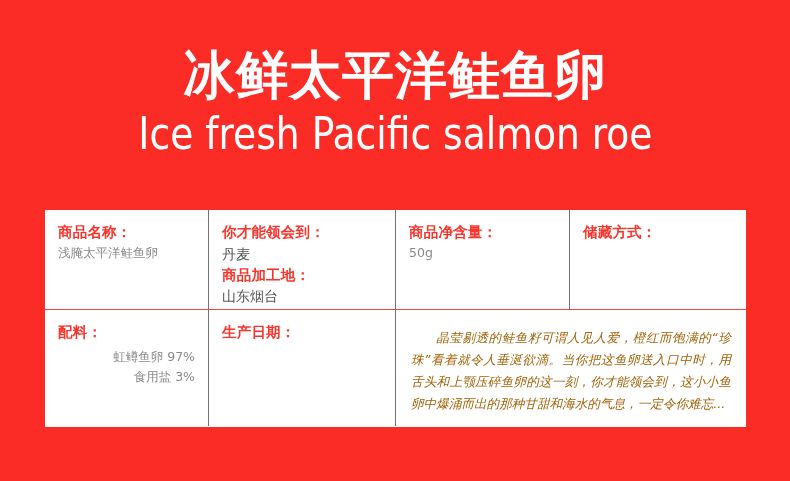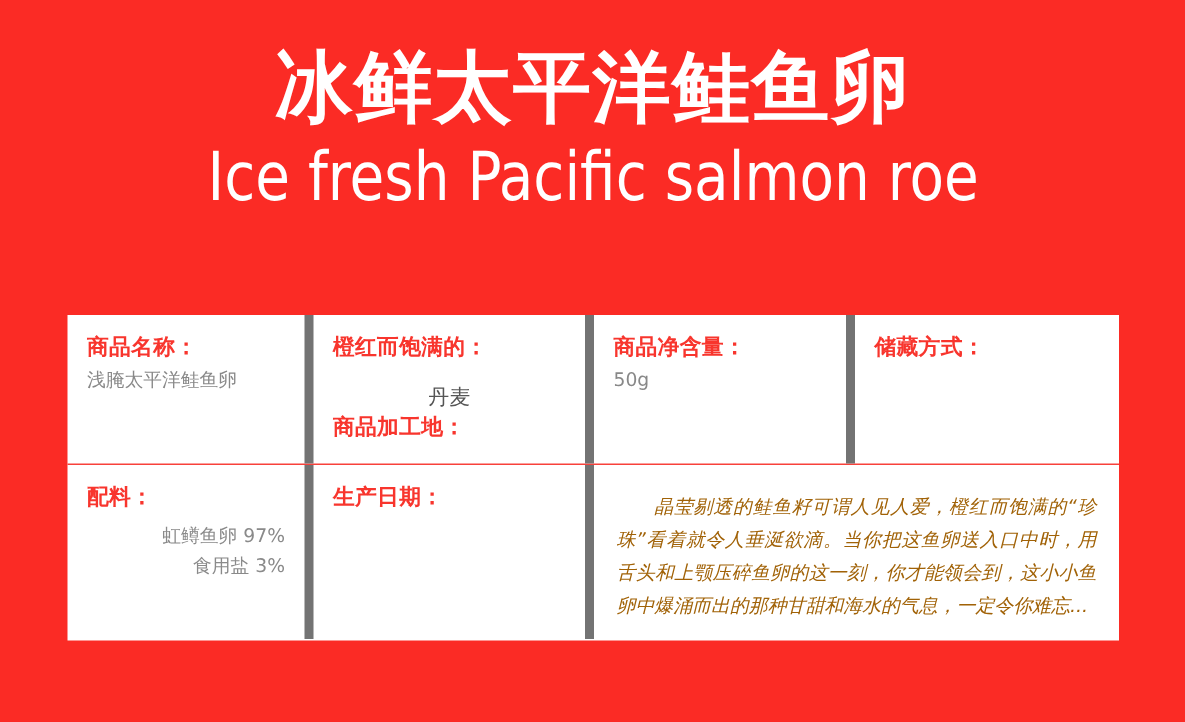--- a/index.html
+++ b/index.html
@@ -28,21 +28,21 @@
     left: 0;
     top: 0;
     width: 790px;
     height: 196px;
     display: flex;
     flex-direction: column;
     align-items: center;
     justify-content: flex-start;
   }
   .title-cn {
-    margin-top: 32px;
+    margin-top: 48px;
     color: #ffffff;
     font-size: 52px;
     font-weight: bold;
     letter-spacing: 1px;
     line-height: 1.05;
     white-space: nowrap;
     text-align: center;
     font-family: "DejaVu Sans", "Liberation Sans", sans-serif;
   }
   .title-en {
@@ -77,21 +77,21 @@
   .row-top {
     height: 100px;
     border-bottom: 1px solid #f8413b;
   }
   .row-bottom {
     height: 116px;
   }
   .cell {
     box-sizing: border-box;
     padding: 13px 13px 10px 13px;
-    border-right: 6px solid #737373;
+    border-right: 1px solid #737373;
     position: relative;
     overflow: hidden;
   }
   .cell:last-child {
     border-right: none;
   }
   .c1 { width: 164px; }
   .c2 { width: 187px; }
   .c3 { width: 174px; }
   .c4 { width: 176px; }
@@ -109,22 +109,22 @@
     color: #888888;
     font-size: 12.5px;
     font-weight: normal;
     line-height: 1.55;
     margin-top: 0;
     white-space: nowrap;
   }
   .value-right {
     color: #555555;
     font-size: 14px;
-    text-align: center;
-    margin-top: 13px;
+    text-align: left;
+    margin-top: 3px;
     white-space: nowrap;
   }
   .label-2 {
     margin-top: 2px;
   }
   .ingredient-line {
     color: #8a8a8a;
     font-size: 12.5px;
     line-height: 1.6;
     white-space: nowrap;
@@ -152,21 +152,21 @@
   <div class="info-table">
 
     <div class="table-row row-top">
 
       <div class="cell c1">
         <div class="label">商品名称：</div>
         <div class="value">浅腌太平洋鲑鱼卵</div>
       </div>
 
       <div class="cell c2">
-        <div class="label">橙红而饱满的：</div>
+        <div class="label">你才能领会到：</div>
         <div class="value-right">丹麦</div>
         <div class="label label-2">商品加工地：</div>
         <div class="value-right">山东烟台</div>
       </div>
 
       <div class="cell c3">
         <div class="label">商品净含量：</div>
         <div class="value">50g</div>
       </div>
 

